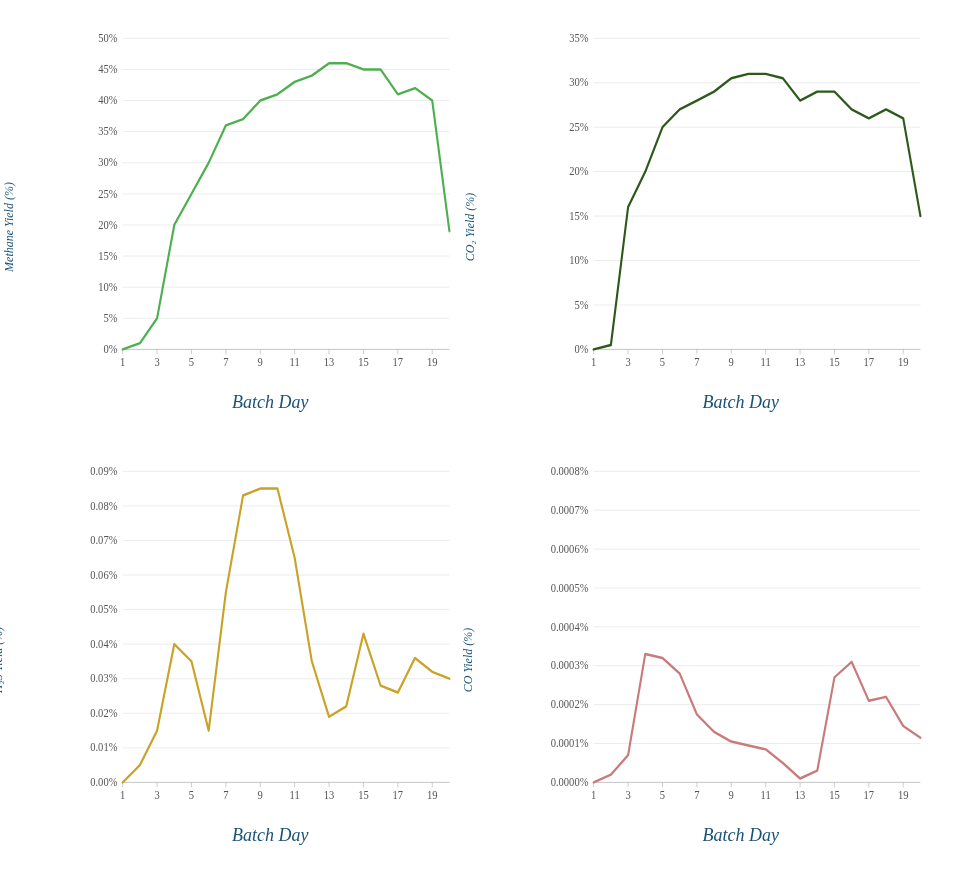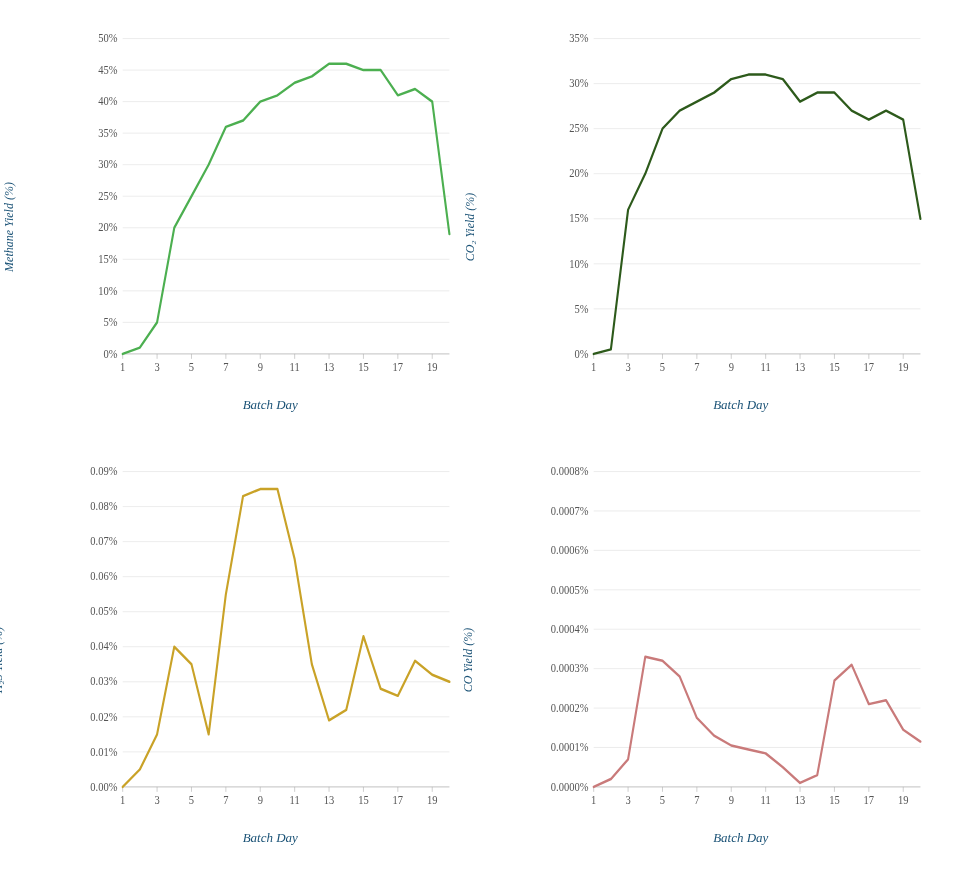--- a/index.html
+++ b/index.html
@@ -36,21 +36,21 @@
       left: -45px;
       top: 50%;
       transform: translateY(-50%) rotate(-90deg);
       color: #1a5276;
       font-size: 12px;
       white-space: nowrap;
       font-style: italic;
     }
     .x-label {
       color: #1a5276;
-      font-size: 13px;
+      font-size: 18px;
       margin-top: 6px;
       font-style: italic;
     }
     svg {
       width: 100%;
       height: 100%;
     }
     .axis-label {
       fill: #555;
       font-size: 10px;

